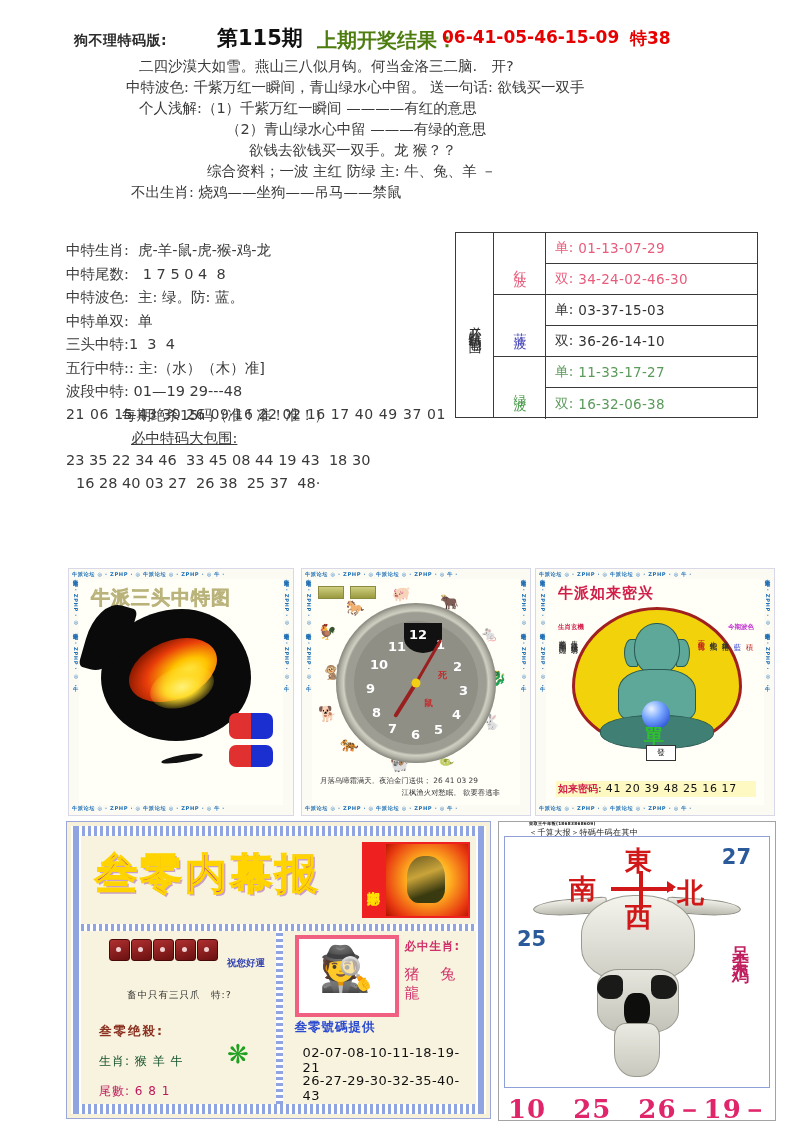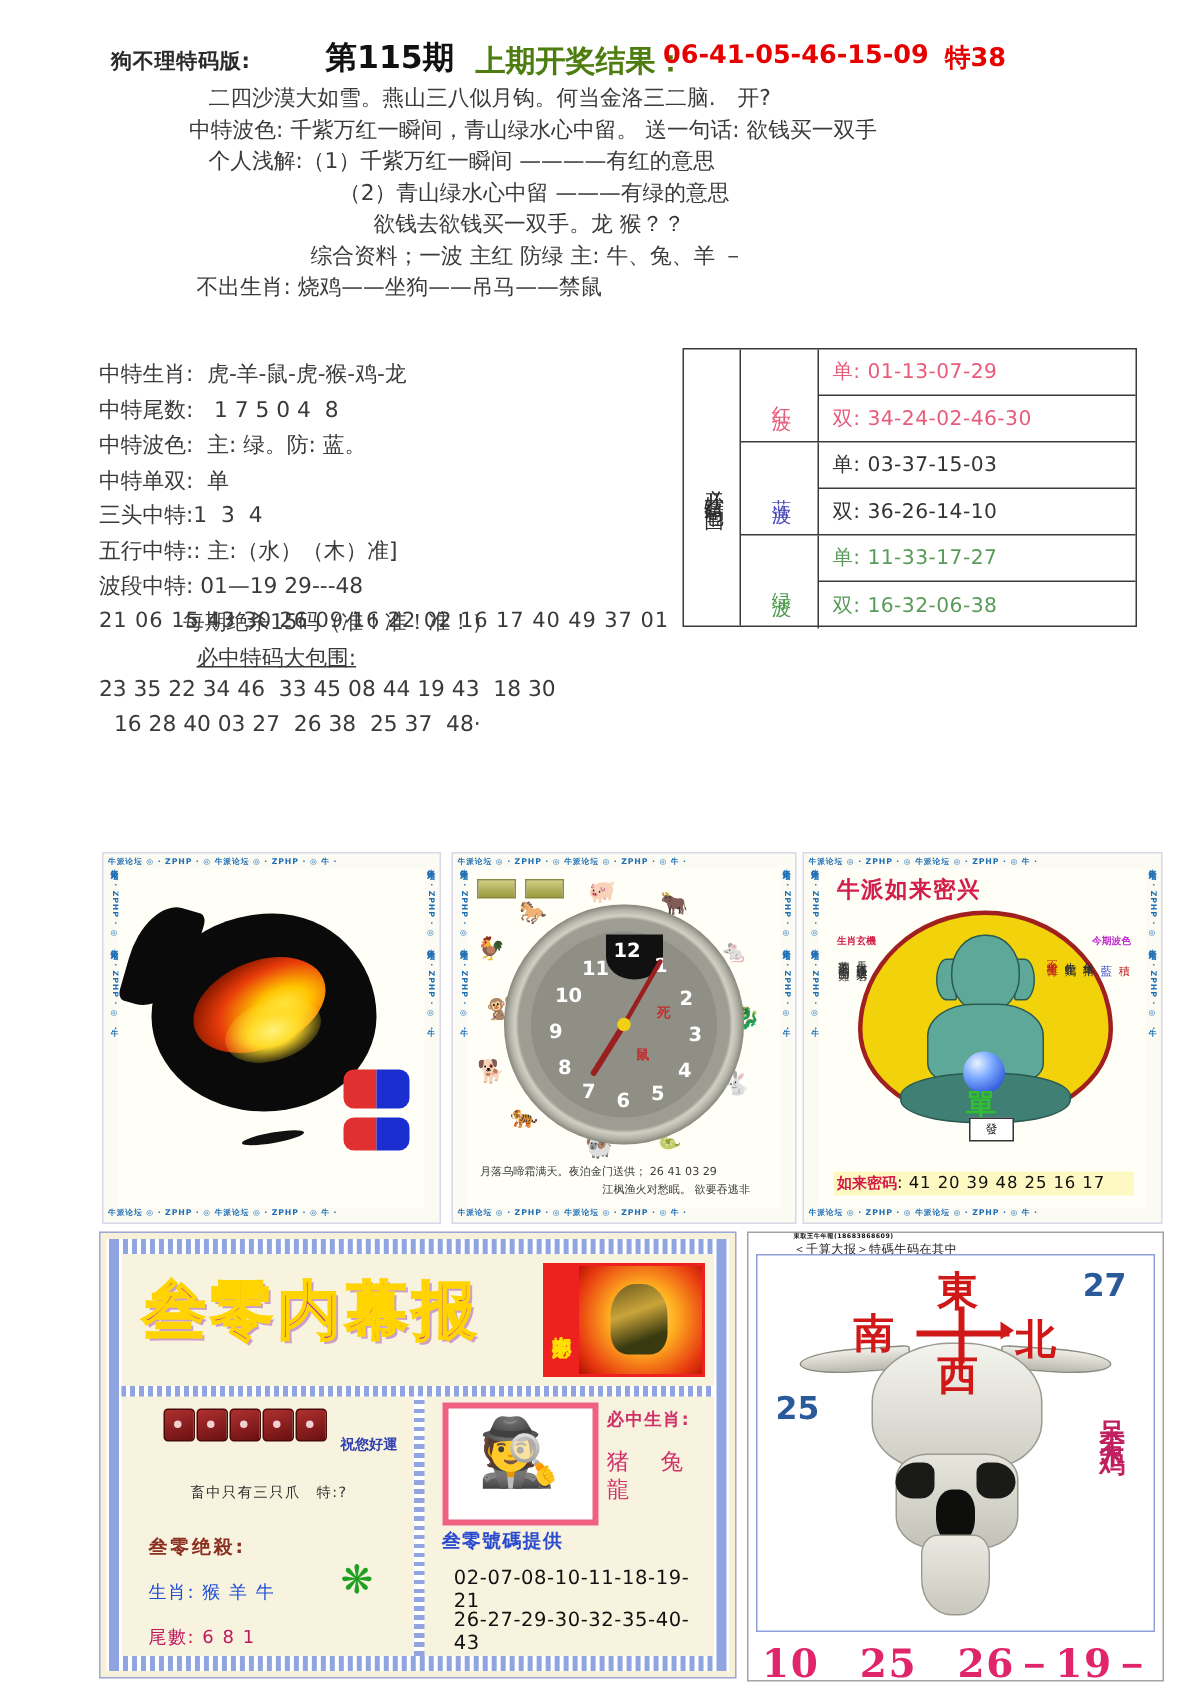--- a/index.html
+++ b/index.html
@@ -260,21 +260,21 @@
   .bl-vdiv{position:absolute;left:50%;top:95px;bottom:0;width:7px;margin-left:-3px;
     background:repeating-linear-gradient(0deg,#8fa4e0 0 3px,#ffffff 3px 6px);}
   .bl-lcol{position:absolute;left:0;top:95px;width:50%;bottom:0;}
   .bl-rcol{position:absolute;right:0;top:95px;width:50%;bottom:0;}
   .dice-row{position:absolute;left:28px;top:8px;display:flex;gap:1px;}
   .die{width:19px;height:20px;background:linear-gradient(160deg,#b03030,#6a1010);border:1px solid #4a0a0a;border-radius:3px;position:relative;}
   .die:after{content:"";position:absolute;left:6px;top:7px;width:5px;height:5px;background:#f0d0d0;border-radius:50%;}
   .bl-bless{position:absolute;left:146px;top:26px;font-size:9.5px;color:#3040b0;font-weight:bold;}
   .bl-line1{position:absolute;left:46px;top:58px;font-size:9.5px;color:#303030;letter-spacing:1px;}
   .bl-line2{position:absolute;left:18px;top:92px;font-size:12.5px;color:#8a3020;font-weight:bold;letter-spacing:2px;}
-  .bl-line3{position:absolute;left:18px;top:122px;font-size:12px;color:#1d4ed8;letter-spacing:1px;}
+  .bl-line3{position:absolute;left:18px;top:122px;font-size:12px;color:#14532d;letter-spacing:1px;}
   .bl-line4{position:absolute;left:18px;top:152px;font-size:12px;color:#be185d;letter-spacing:1px;}
   .bl-ornament{position:absolute;left:146px;top:110px;font-size:26px;color:#20a020;line-height:1;}
   .bl-cartoon{position:absolute;left:16px;top:4px;width:96px;height:74px;border:4px solid #f06080;background:#fff;}
   .bl-cartoon .man{position:absolute;left:50%;top:8px;transform:translateX(-50%);font-size:44px;line-height:1;color:#111;}
   .bl-zodiac-hd{position:absolute;left:126px;top:8px;font-size:11.5px;color:#d0306a;font-weight:bold;letter-spacing:1px;}
   .bl-zodiac{position:absolute;left:126px;top:34px;font-size:15px;color:#d0306a;letter-spacing:8px;}
   .bl-numhd{position:absolute;left:16px;top:88px;font-size:12.5px;color:#2a4ad0;font-weight:bold;letter-spacing:1px;text-align:right;}
   .bl-nums1{position:absolute;left:24px;top:114px;font-size:13px;color:#111;letter-spacing:0.4px;}
   .bl-nums2{position:absolute;left:24px;top:142px;font-size:13px;color:#111;letter-spacing:0.4px;}
 
@@ -406,20 +406,21 @@
   <div class="panelrow">
 
     <div class="panel panel-a">
       <div class="wm-frame">
         <div class="wm-strip wm-top">牛派论坛 ◎ · ZPHP · ◎ 牛派论坛 ◎ · ZPHP · ◎ 牛 ·</div>
         <div class="wm-strip wm-bot">牛派论坛 ◎ · ZPHP · ◎ 牛派论坛 ◎ · ZPHP · ◎ 牛 ·</div>
         <div class="wm-strip wm-left">牛派论坛 ◎ · ZPHP · ◎ 牛派论坛 ◎ · ZPHP · ◎ 牛 ·</div>
         <div class="wm-strip wm-right">牛派论坛 ◎ · ZPHP · ◎ 牛派论坛 ◎ · ZPHP · ◎ 牛 ·</div>
       </div>
       <div class="panel-stage">
+        <div class="a-title">牛派三头中特图</div>
         <div class="a-blob"></div>
         <div class="a-flame"></div>
         <div class="a-flame2"></div>
         <div class="a-swoosh"></div>
         <div class="a-logo1"></div>
         <div class="a-logo2"></div>
       </div>
     </div>
 
     <div class="panel panel-b">

